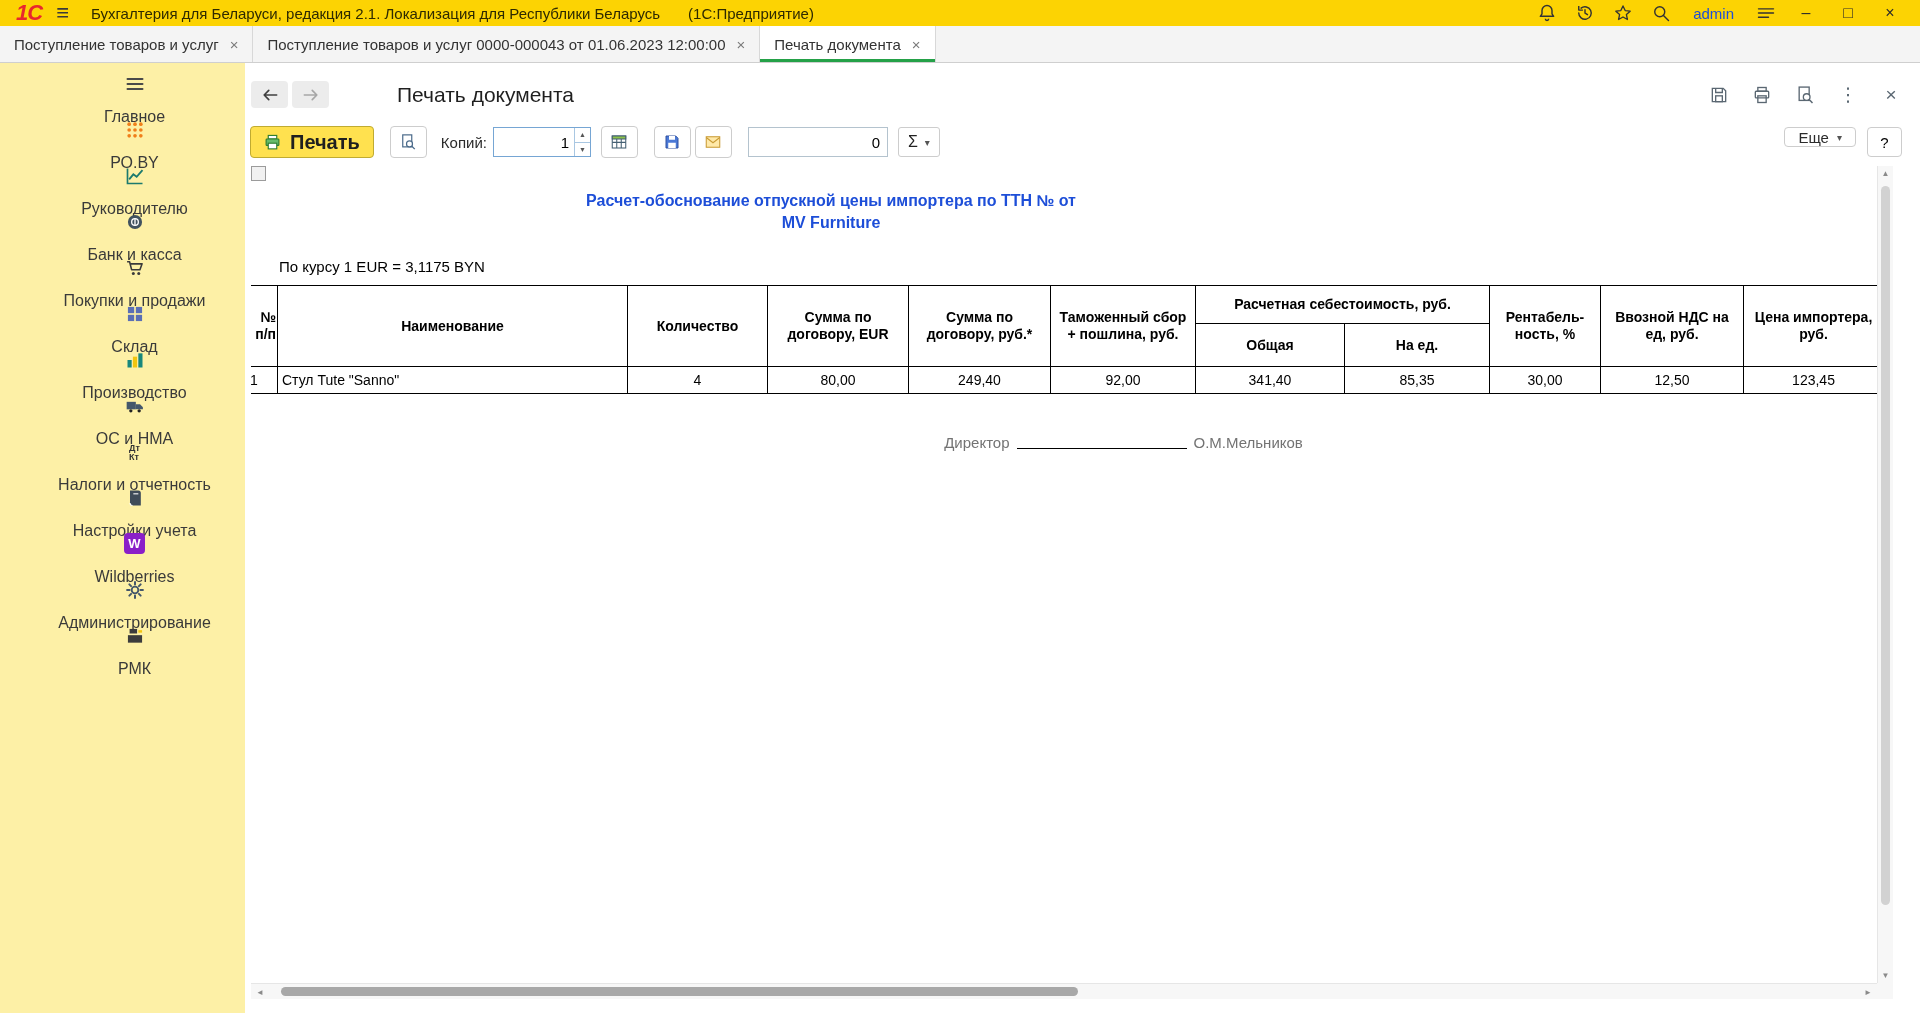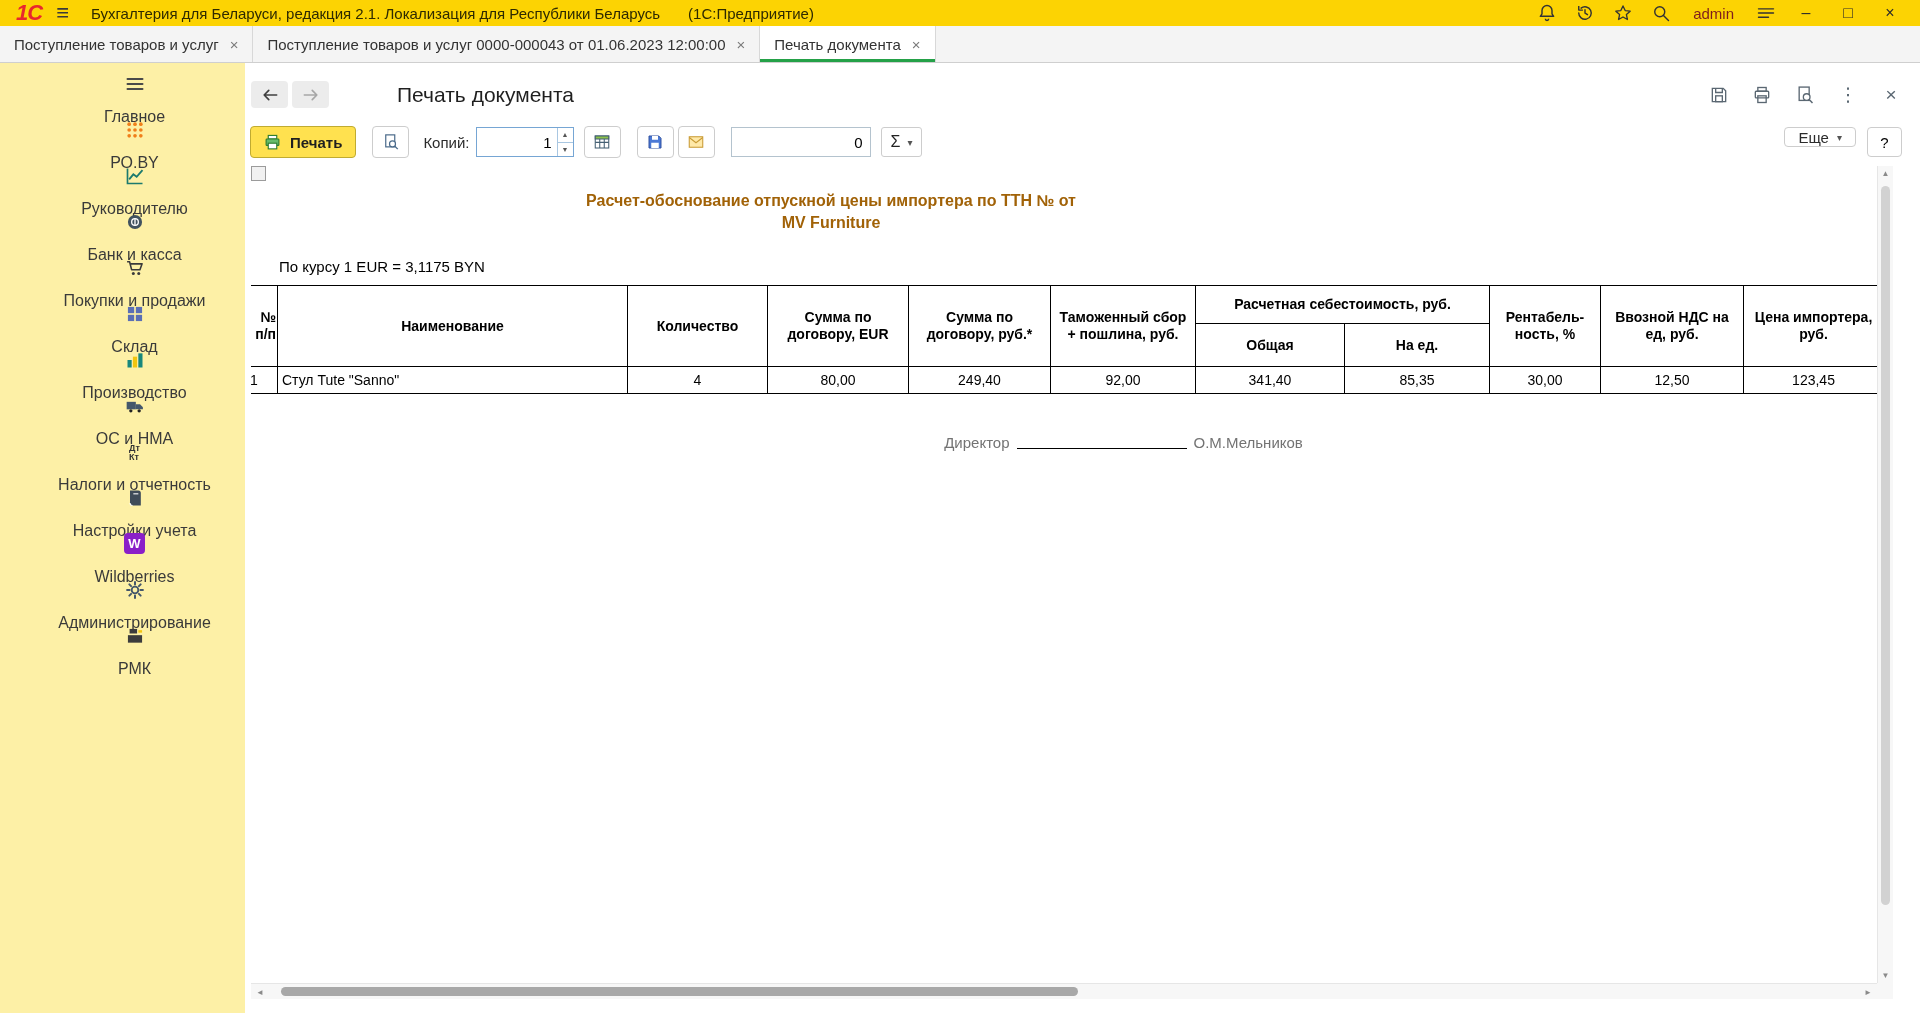--- a/index.html
+++ b/index.html
@@ -7,21 +7,21 @@
   body { font-family:"Liberation Sans", sans-serif; background:#fff; color:#222; }
 
   
   .titlebar { height:26px; background:#fcd303; display:flex; align-items:center; padding:0 16px; gap:14px; }
   .logo { color:#e8272e; font-weight:bold; font-style:italic; font-size:22px; letter-spacing:-1px; }
   .burger { font-size:22px; color:#3a3a3a; line-height:1; cursor:pointer; }
   .app-title { font-size:15px; color:#2e2a00; margin-left:8px; white-space:nowrap; }
   .app-suffix { font-size:15px; color:#2e2a00; margin-left:14px; }
   .tb-spacer { flex:1; }
   .tb-icon { width:24px; height:24px; display:flex; align-items:center; justify-content:center; cursor:pointer; }
-  .tb-user { font-size:15px; color:#7f1d1d; margin:11px 6px; }
+  .tb-user { font-size:15px; color:#1d4ed8; margin:11px 6px; }
   .win-btn { width:28px; text-align:center; font-size:16px; color:#2b2b2b; cursor:pointer; }
 
   
   .tabbar { height:37px; background:#f4f4f4; border-bottom:1px solid #cfcfcf; display:flex; align-items:stretch; }
   .tab { display:flex; align-items:center; gap:11px; padding:0 14px; font-size:15px; color:#333; border-right:1px solid #d8d8d8; cursor:pointer; white-space:nowrap; }
   .tab .x { color:#7a7a7a; font-size:15px; }
   .tab.active { background:#fff; box-shadow: inset 0 -3px 0 #24a148; }
 
   
   .main { display:flex; height:950px; }
@@ -35,42 +35,42 @@
 
   
   .page-header { height:55px; display:flex; align-items:center; padding:8px 18px 0 6px; }
   .nav-btn { width:37px; height:27px; border-radius:4px; background:#ececec; display:flex; align-items:center; justify-content:center; margin-right:4px; cursor:pointer; }
   .page-title { font-size:21px; color:#1f1f1f; margin-left:64px; }
   .hdr-icons { margin-left:auto; display:flex; align-items:center; gap:21px; }
   .hdr-icon { cursor:pointer; display:flex; align-items:center; justify-content:center; width:22px; height:22px; color:#5a6772; font-size:19px; }
 
   
   .toolbar { height:48px; display:flex; align-items:center; padding:0 18px 0 5px; }
-  .btn-print { display:flex; align-items:center; gap:9px; background:#ffe14f; border:1px solid #c0ab31; border-radius:4px; height:32px; padding:0 13px; font-size:15px; font-weight:bold; color:#1f1f1f; cursor:pointer; }
+  .btn-print { display:flex; align-items:center; gap:9px; background:#ffe14f; border:1px solid #c0ab31; border-radius:4px; height:32px; padding:0 13px; font-size:20px; font-weight:bold; color:#1f1f1f; cursor:pointer; }
   .icon-btn { width:37px; height:32px; border:1px solid #cdcdcd; border-radius:4px; background:#fff; display:flex; align-items:center; justify-content:center; cursor:pointer; }
   .copies-label { font-size:15px; color:#2b2b2b; margin-left:14px; margin-right:6px; }
   .spinbox { width:98px; height:30px; border:1px solid #76a6d4; display:flex; background:#fff; }
   .spinbox input { flex:1; min-width:0; border:none; outline:none; font-size:15px; text-align:right; padding-right:5px; font-family:inherit; }
   .spin-btns { width:16px; border-left:1px solid #a9c7e2; display:flex; flex-direction:column; }
   .spin-btns .sb { flex:1; display:flex; align-items:center; justify-content:center; font-size:7px; color:#555; cursor:pointer; }
   .spin-btns .sb:first-child { border-bottom:1px solid #a9c7e2; }
   .num-field { width:140px; height:30px; border:1px solid #b4c3ce; font-size:15px; text-align:right; padding-right:7px; outline:none; font-family:inherit; }
   .sigma-btn { height:30px; border:1px solid #cdcdcd; border-radius:3px; background:#fff; display:flex; align-items:center; padding:0 9px; gap:7px; font-size:16px; cursor:pointer; margin-left:10px; }
   .chev { font-size:10px; color:#555; }
   .tb-right { margin-left:auto; display:flex; gap:11px; }
   .btn-more { height:20px; border:1px solid #cdcdcd; border-radius:4px; background:#fff; padding:0 13px; font-size:15px; display:flex; align-items:center; gap:8px; color:#2b2b2b; cursor:pointer; }
   .btn-help { width:35px; height:30px; border:1px solid #cdcdcd; border-radius:4px; background:#fff; font-size:15px; display:flex; align-items:center; justify-content:center; cursor:pointer; }
   .gap10 { width:10px; } .gap16 { width:16px; } .gap4 { width:4px; }
 
   
   .doc-wrap { flex:1; margin:0 27px 14px 6px; display:grid; grid-template-columns:1fr 16px; grid-template-rows:1fr 16px; }
   .viewport { position:relative; overflow:hidden; background:#fff; }
   .corner-cell { position:absolute; left:0; top:0; width:15px; height:15px; border:1px solid #9b9b9b; background:#f1f1f1; }
   .doc-body { padding-top:24px; }
-  .doc-title { width:1160px; text-align:center; font-size:16px; font-weight:bold; color:#a16207; line-height:22px; }
+  .doc-title { width:1160px; text-align:center; font-size:16px; font-weight:bold; color:#1d4ed8; line-height:22px; }
   .rate { margin:24px 0 0 28px; font-size:15px; color:#000; }
 
   table.doc { border-collapse:collapse; table-layout:fixed; width:1638px; margin:10px 0 0 -6px; font-size:14px; color:#000; }
   table.doc th, table.doc td { border:1px solid #000; padding:1px 4px; }
   table.doc th { font-weight:bold; text-align:center; vertical-align:middle; line-height:17px; }
   tr.h1 { height:38px; } tr.h2 { height:43px; } tr.r { height:27px; }
   td.t-left { text-align:left; } td.t-center { text-align:center; }
   .numclip { width:26px; overflow:hidden; white-space:normal; text-align:right; margin-left:auto; }
 
   .sign { margin:40px 0 0 119px; font-size:15px; color:#737373; display:flex; align-items:flex-end;justify-content:center; }

